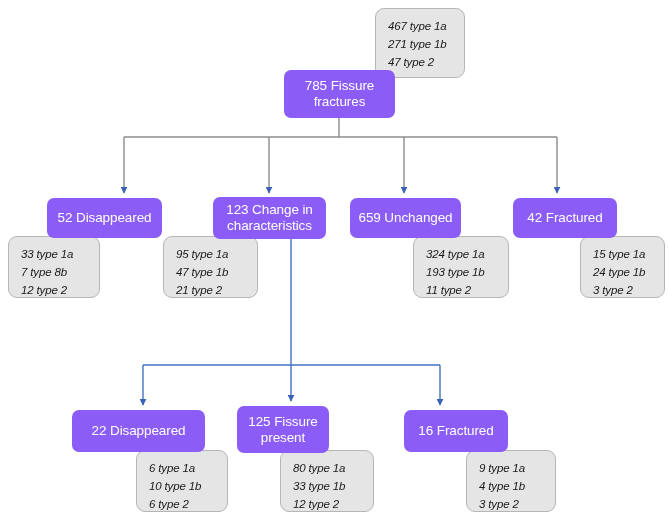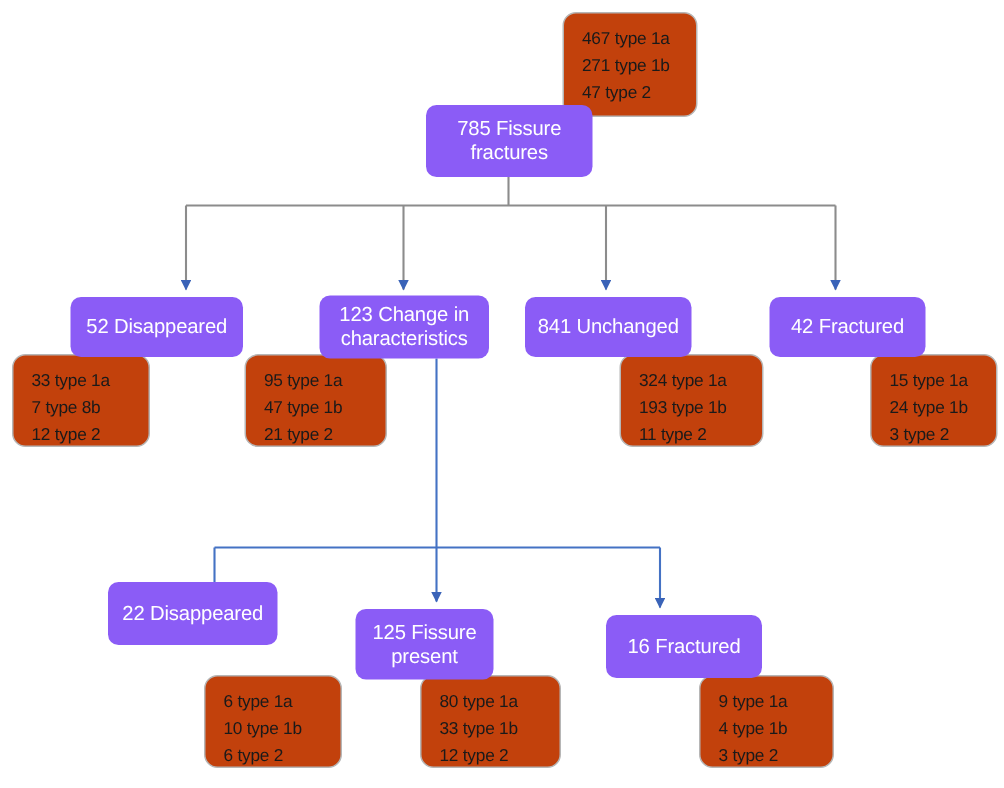--- a/index.html
+++ b/index.html
@@ -42,37 +42,38 @@
     line-height: 1.18;
     padding: 2px 6px;
     font-size: 13.5px;
     letter-spacing: -0.1px;
   }
   .node.n-root      { left: 284px; top: 70px;  width: 111px; height: 48px; }
   .node.n-disapp    { left: 47px;  top: 198px; width: 115px; height: 40px; }
   .node.n-change    { left: 213px; top: 197px; width: 113px; height: 42px; }
   .node.n-unchanged { left: 350px; top: 198px; width: 111px; height: 40px; }
   .node.n-fractured { left: 513px; top: 198px; width: 104px; height: 40px; }
-  .node.n-b-disapp  { left: 72px;  top: 388px; width: 113px; height: 42px; }
+  .node.n-b-disapp  { left: 72px;  top: 410px; width: 133px; height: 42px; }
   .node.n-b-present { left: 237px; top: 406px; width: 92px; height: 47px; }
   .node.n-b-fract   { left: 404px; top: 410px; width: 104px; height: 42px; }
 
   
   .detail {
     position: absolute;
     z-index: 2;
     box-sizing: border-box;
-    background: #c2410c;
+    background: #e5e5e5;
     border: 1px solid #b6b6b6;
     border-radius: 9px;
     color: #1a1a1a;
     font-size: 11.5px;
     line-height: 1.58;
     padding: 8px 16px 7px 12px;
     letter-spacing: -0.15px;
+    font-style: italic;
   }
   .detail.d-root      { left: 375px; top: 8px;   width: 90px;  height: 70px; }
   .detail.d-disapp    { left: 8px;   top: 236px; width: 92px;  height: 62px; }
   .detail.d-change    { left: 163px; top: 236px; width: 95px;  height: 62px; }
   .detail.d-unchanged { left: 413px; top: 236px; width: 96px;  height: 62px; }
   .detail.d-fractured { left: 580px; top: 236px; width: 85px;  height: 62px; }
   .detail.d-b-disapp  { left: 136px; top: 450px; width: 92px;  height: 62px; }
   .detail.d-b-present { left: 280px; top: 450px; width: 94px;  height: 62px; }
   .detail.d-b-fract   { left: 466px; top: 450px; width: 90px;  height: 62px; }
   .detail .dline { display: block; white-space: nowrap; }
@@ -179,21 +180,21 @@
     <span class="dline">4 type 1b</span>
     <span class="dline">3 type 2</span>
   </div>
 
   <div class="node n-root">785 Fissure fractures</div>
 
   <div class="node n-disapp">52 Disappeared</div>
 
   <div class="node n-change">123 Change in characteristics</div>
 
-  <div class="node n-unchanged">841 Unchanged</div>
+  <div class="node n-unchanged">659 Unchanged</div>
 
   <div class="node n-fractured">42 Fractured</div>
 
   <div class="node n-b-disapp">22 Disappeared</div>
 
   <div class="node n-b-present">125 Fissure present</div>
 
   <div class="node n-b-fract">16 Fractured</div>
 
 </div>

